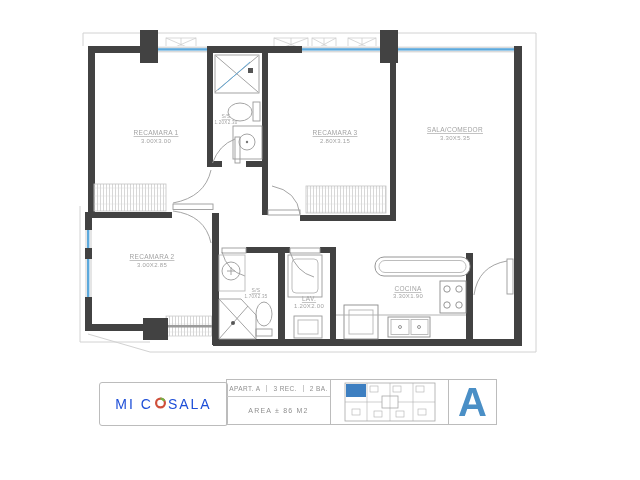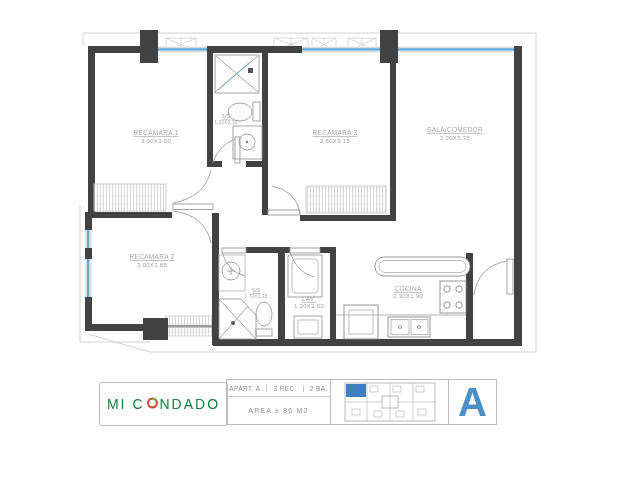--- a/index.html
+++ b/index.html
@@ -11,21 +11,21 @@
   
   text{font-family:"Liberation Sans",sans-serif;fill:#a3a3a3;letter-spacing:.3px;}
   .rn{font-size:6.5px;text-decoration:underline;}
   .rd{font-size:6px;}
   .rn-sm{font-size:5px;text-decoration:underline;}
   .rd-sm{font-size:4.5px;}
   
   .logo-box{
     position:absolute;left:99px;top:382px;width:127px;height:42px;
     border:1px solid #bcbcbc;border-radius:3px;display:flex;align-items:center;
-    justify-content:center;color:#15803d;font-size:14px;letter-spacing:2px;
+    justify-content:center;color:#1d4ed8;font-size:14px;letter-spacing:2px;
   }
   .logo-box .logo-mark{margin:0 1px;display:inline-block;}
   .spec-outer{
     position:absolute;left:226px;top:379px;width:271px;height:46px;
     border:1px solid #bcbcbc;display:flex;box-sizing:border-box;
   }
   .spec-cell{width:104px;border-right:1px solid #bcbcbc;display:flex;flex-direction:column;box-sizing:border-box;}
   .spec-top{height:16px;border-bottom:1px solid #c9c9c9;display:flex;align-items:center;justify-content:center;}
   .spec-item{padding:0 6px;font-size:6.5px;color:#8f8f8f;letter-spacing:.4px;white-space:nowrap;}
   .spec-item + .spec-item{border-left:1px solid #c9c9c9;}
@@ -217,21 +217,21 @@
       </g>
     </g>
   </svg>
 
   <div class="logo-box">
     <span>MI C</span>
       <span class="logo-mark"><svg width="13" height="13" viewBox="0 0 13 13">
           <circle cx="6.5" cy="7" r="4.4" fill="none" stroke="#cf4f3a" stroke-width="2.2"></circle>
           <path d="M6.5,2.6 A4.4,4.4 0 0 1 10.4,5" fill="none" stroke="#76b043" stroke-width="2.2"></path>
         </svg></span>
-      <span>NDADO</span>
+      <span>SALA</span>
   </div>
 
   <div class="spec-outer">
     <div class="spec-cell">
       <div class="spec-top">
         <span class="spec-item">APART. A</span>
         <span class="spec-item">3 REC.</span>
         <span class="spec-item">2 BA.</span>
       </div>
       <div class="spec-area">AREA ± 86 M2</div>

